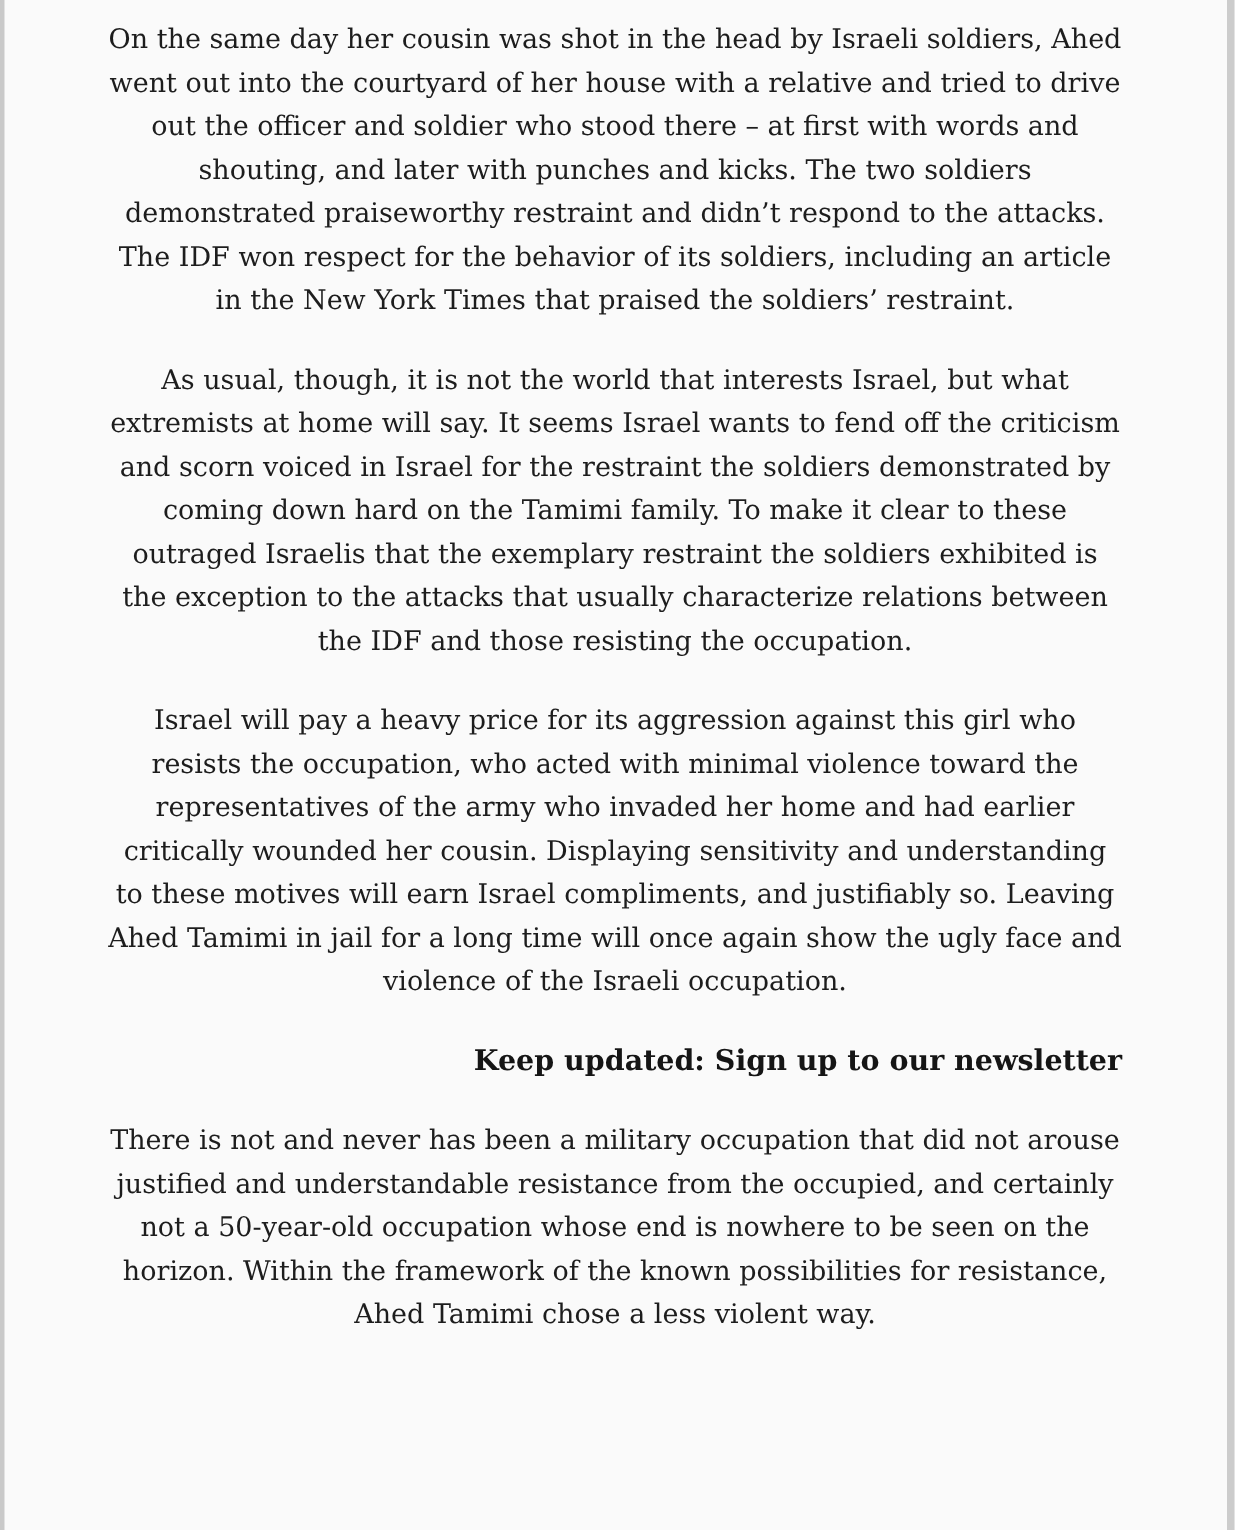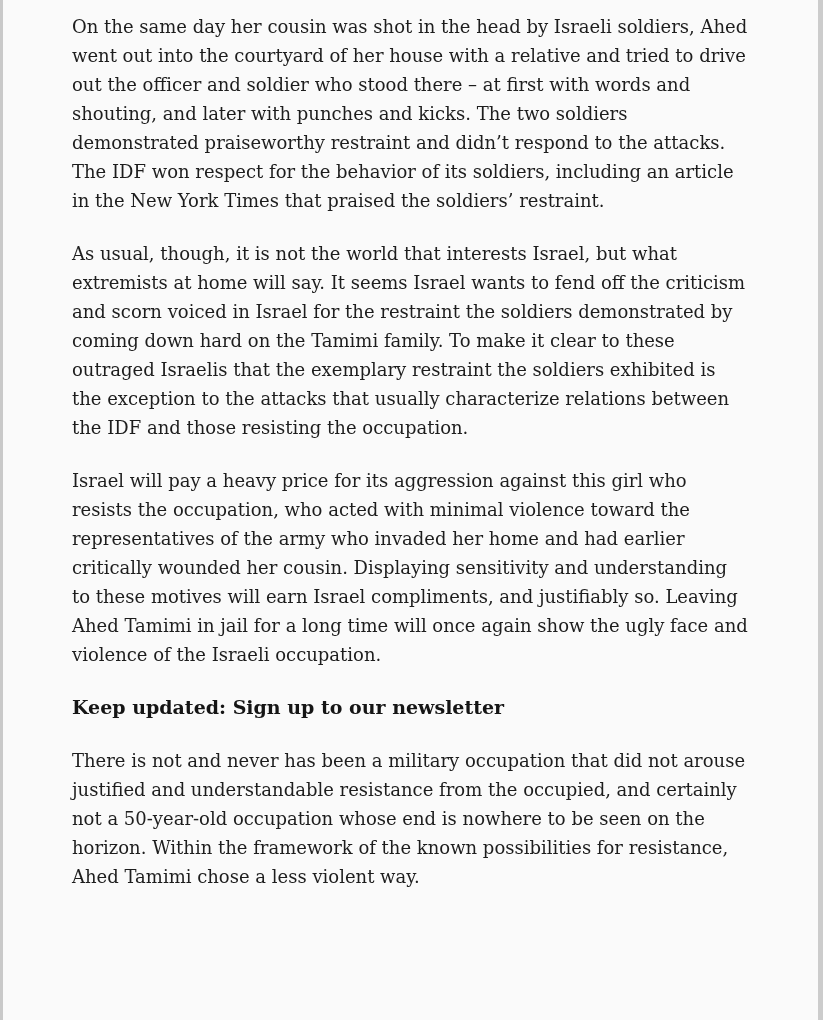--- a/index.html
+++ b/index.html
@@ -34,28 +34,29 @@
     left: 72px;
     top: 0;
     width: 676px;
     padding-top: 12px;
     color: #1d1d1d;
   }
   .content p {
     margin: 0 0 24px 0;
     font-size: 18px;
     line-height: 29px;
-    text-align: left;
+    text-align: center;
   }
   .content h2 {
     margin: 0 0 24px 0;
     font-size: 19px;
     line-height: 29px;
     font-weight: bold;
     color: #151515;
+    text-align: right;
   }
 </style>
 </head>
 <body>
 
 <div class="edge edge-left"></div>
 <div class="edge edge-right"></div>
 
 <div class="content">
   <p>On the same day her cousin was shot in the head by Israeli soldiers, Ahed went out into the courtyard of her house with a relative and tried to drive out the officer and soldier who stood there – at first with words and shouting, and later with punches and kicks. The two soldiers demonstrated praiseworthy restraint and didn’t respond to the attacks. The IDF won respect for the behavior of its soldiers, including an article in the New York Times that praised the soldiers’ restraint.</p>

